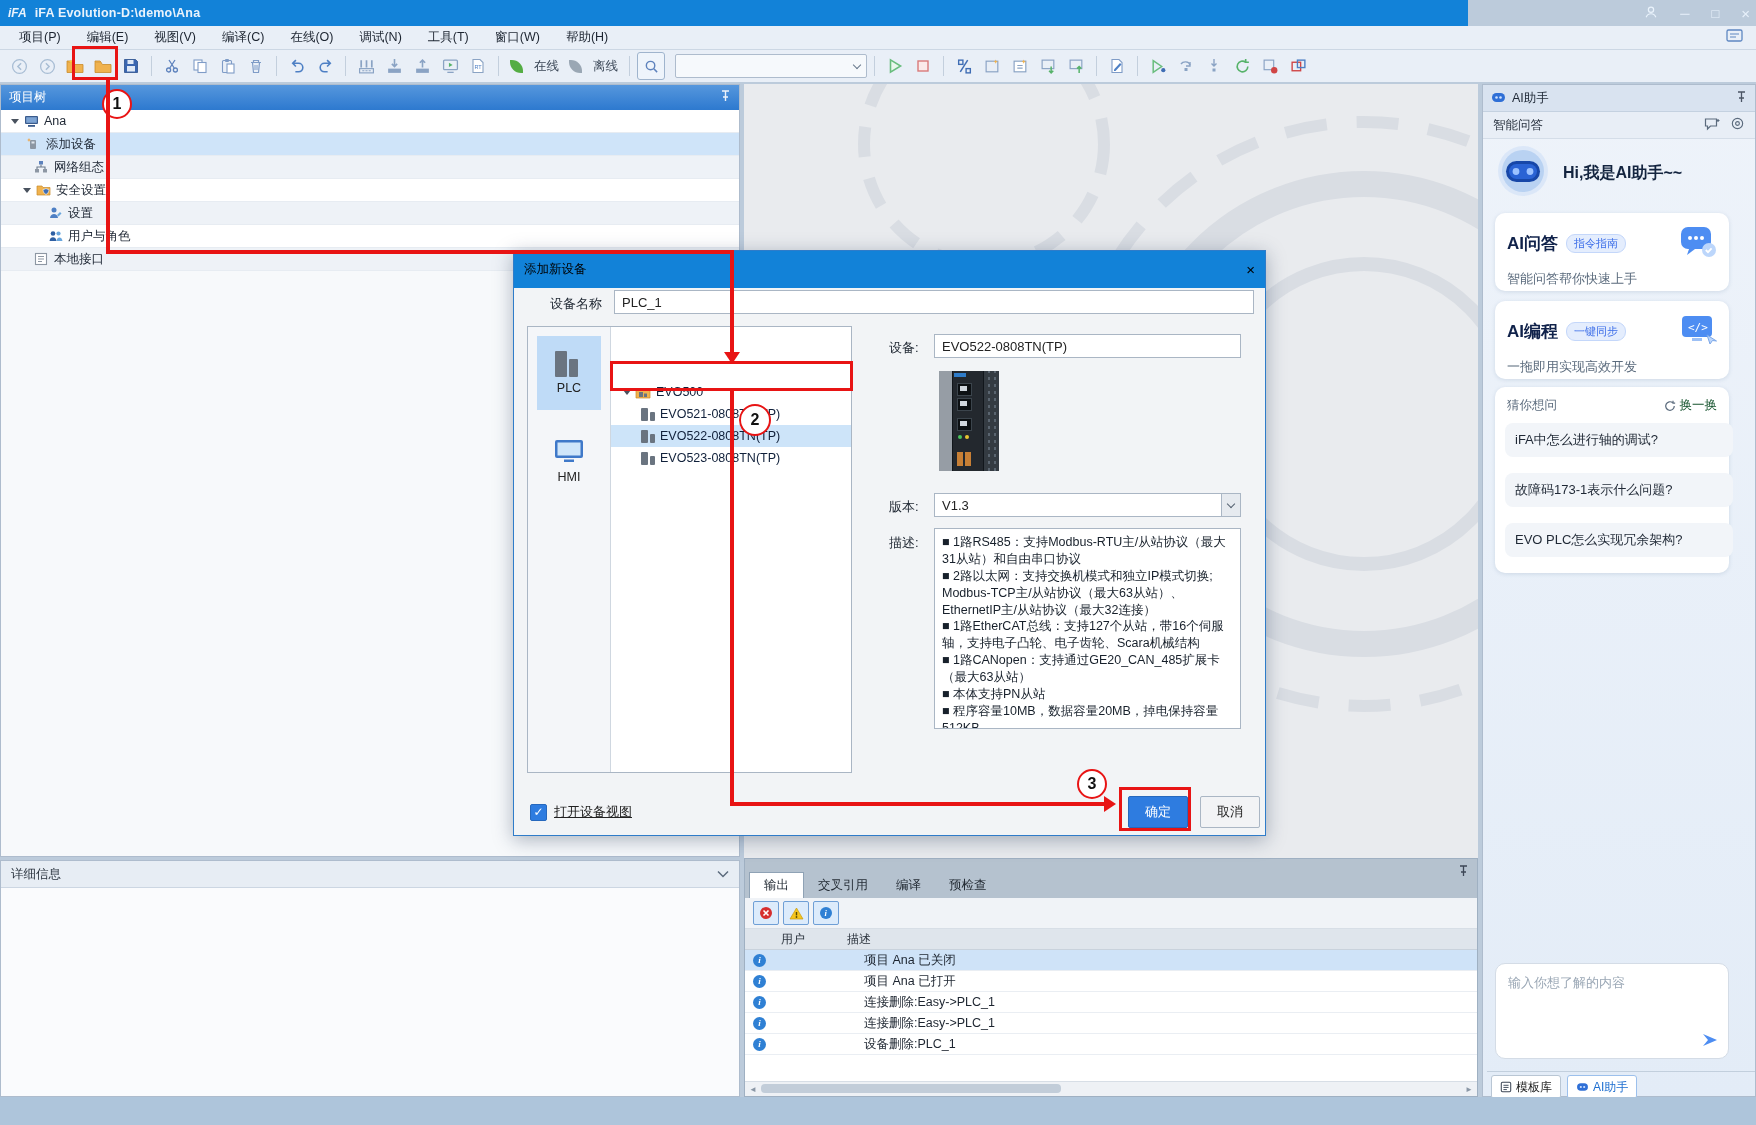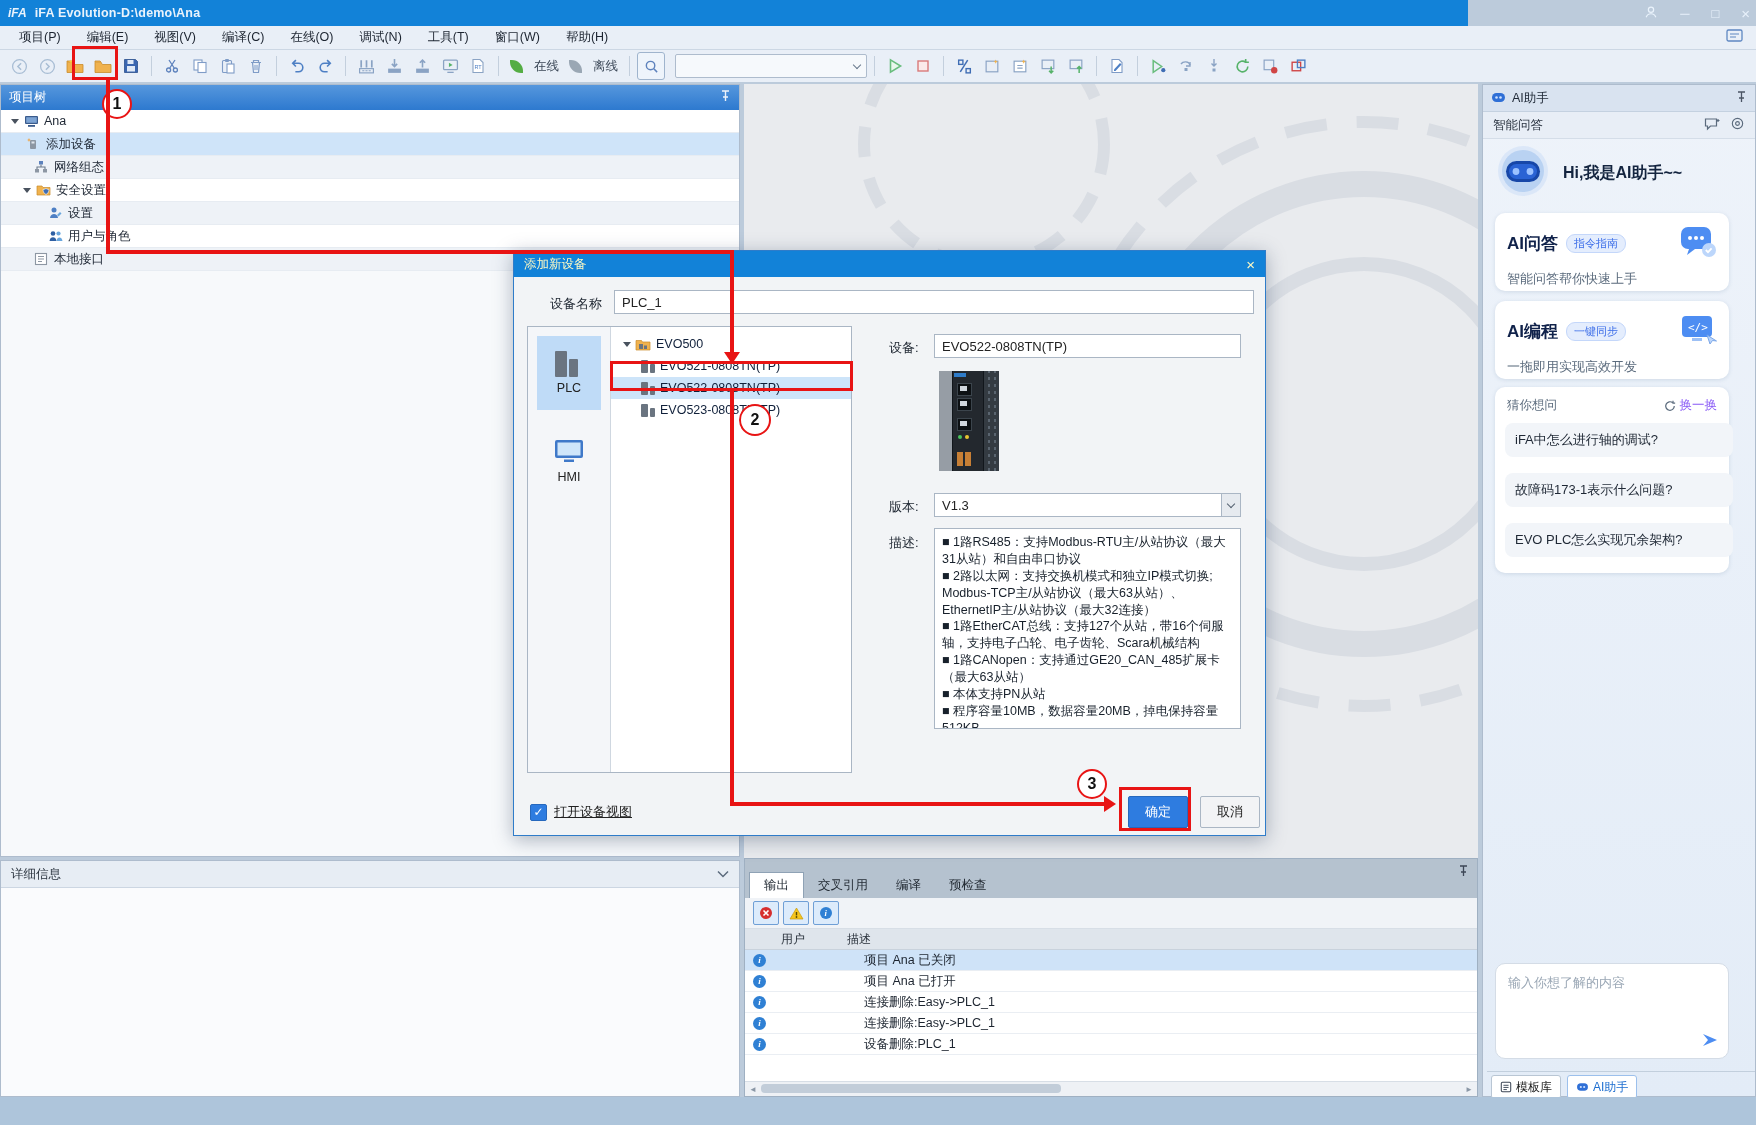--- a/index.html
+++ b/index.html
@@ -58,21 +58,21 @@
   
   .aipanel{left:1482px;top:84px;width:274px;height:1013px;background:linear-gradient(180deg,#eef3fa,#e3ecf7);border:1px solid #aebccd;box-sizing:border-box;}
   .aihead{height:26px;background:#d9e3f0;display:flex;align-items:center;padding:0 8px;font-size:12.5px;color:#1e2836;border-bottom:1px solid #c4d1e0;}
   .aisub{height:26px;background:#e8eef6;display:flex;align-items:center;padding:0 10px;font-size:12.5px;color:#2a3340;border-bottom:1px solid #d4dde8;}
   .aicard{position:absolute;left:12px;width:234px;background:#fff;border-radius:10px;box-shadow:0 1px 4px rgba(80,110,150,.18);box-sizing:border-box;}
   .badge{font-size:11px;color:#3b6de8;background:#e4edfd;border:1px solid #c4d7fa;border-radius:9px;padding:1px 7px;margin-left:8px;}
   .qpill{position:absolute;left:10px;width:228px;height:34px;background:#f2f5f9;border-radius:8px;display:flex;align-items:center;padding:0 10px;font-size:13px;color:#1f2835;box-sizing:border-box;}
   .aitab{height:22px;border:1px solid #b9c6d4;background:#fff;border-radius:3px;display:inline-flex;align-items:center;gap:4px;padding:0 8px;font-size:12px;}
   
   .dialog{left:513px;top:250px;width:753px;height:586px;background:#f2f4f6;border:1px solid #2f7cc9;box-shadow:0 4px 18px rgba(30,50,80,.35);z-index:50;box-sizing:border-box;}
-  .dtitle{height:26px;background:#1282d8;color:#fef9c3;display:flex;align-items:center;padding:0 10px;font-size:12.5px;gap:23px;}
+  .dtitle{height:37px;background:#1282d8;color:#000000;display:flex;align-items:center;padding:0 10px;font-size:12.5px;gap:23px;}
   .inbox{background:#fff;border:1px solid #aab6c4;box-sizing:border-box;}
   .dlbl{font-size:13px;color:#222a35;}
   .cat-tile{width:64px;height:74px;margin:9px auto 4px auto;display:flex;flex-direction:column;align-items:center;justify-content:center;gap:4px;font-size:12.5px;color:#222;}
   .cat-tile.sel{background:#bfdbf7;}
   .dtree-row{height:22px;display:flex;align-items:center;font-size:12.5px;color:#10203a;}
   .chip{display:inline-flex;gap:2px;align-items:flex-end;margin-right:5px;}
   .chip b{display:inline-block;background:#6a7480;border-radius:1px;}
   .btn-ok{background:#2e7ce0;border:1px solid #2668bd;color:#fff;width:58px;height:30px;font-size:13px;display:flex;align-items:center;justify-content:center;border-radius:2px;}
   .btn-cancel{background:#f2f3f5;border:1px solid #aab6c4;color:#222;width:58px;height:30px;font-size:13px;display:flex;align-items:center;justify-content:center;border-radius:2px;}
   .desc{font-size:12.5px;line-height:1.35;color:#17202b;white-space:pre-wrap;padding:5px 7px;overflow:hidden;}
@@ -580,21 +580,21 @@
               <rect x="13" y="25" width="10" height="3" fill="#9dc0f5"></rect>
               <path d="M28 22l3 9 2.5-3.5 4 .5z" fill="#bcd6fb" stroke="#7ba7e8" stroke-width="1"></path>
             </svg></span>
       </div>
       <div style="margin-top:8px;font-size:13px;color:#5b6b7d;">一拖即用实现高效开发</div>
     </div>
 
     <div class="aicard" style="top:302px;height:186px;">
       <div style="display:flex;align-items:center;padding:10px 12px 0 12px;">
         <span style="font-size:12.5px;color:#5b6b7d;">猜你想问</span>
-        <span style="margin-left:auto;display:flex;align-items:center;gap:4px;font-size:12.5px;color:#8b5cf6;">
+        <span style="margin-left:auto;display:flex;align-items:center;gap:4px;font-size:12.5px;color:#14532d;">
           <svg width="12" height="12" viewBox="0 0 14 14">
               <path d="M12 7a5 5 0 1 1-1.8-3.8" fill="none" stroke="#5b6b7d" stroke-width="1.4"></path>
               <path d="M10.5 1v2.6H13" fill="none" stroke="#5b6b7d" stroke-width="1.4"></path>
             </svg>
           <span>换一换</span>
         </span>
       </div>
       <div class="qpill" style="top:36px;">iFA中怎么进行轴的调试?</div>
       <div class="qpill" style="top:86px;">故障码173-1表示什么问题?</div>
       <div class="qpill" style="top:136px;">EVO PLC怎么实现冗余架构?</div>
@@ -649,21 +649,21 @@
         <div class="cat-tile" style="margin-top:14px;">
           <span><svg width="30" height="24" viewBox="0 0 30 24">
                 <rect x="1" y="1" width="28" height="18" rx="2" fill="#3f79c9"></rect>
                 <rect x="3.5" y="3.5" width="23" height="13" fill="#cfe6fa"></rect>
                 <rect x="10" y="20.5" width="10" height="2.5" fill="#3f79c9"></rect>
               </svg></span>
           <span>HMI</span>
         </div>
       </div>
       <div style="flex:1;background:#fff;padding-top:6px;">
-        <div class="dtree-row" style="padding-left:8px;">
+        <div class="dtree-row" style="padding-left:8px;margin-top:48px;">
           <span class="tri-d"></span>
           <span class="ticon">
               <svg width="16" height="13" viewBox="0 0 16 13">
                 <path d="M1 2.5h5.5l1 1.5H15v8H1z" fill="#f0b24e" stroke="#c98b2a" stroke-width=".7"></path>
                 <rect x="4" y="6" width="4" height="5" fill="#6a7480"></rect>
                 <rect x="9" y="7.5" width="3" height="3.5" fill="#6a7480"></rect>
               </svg>
             </span>
           <span>EVO500</span>
         </div>

